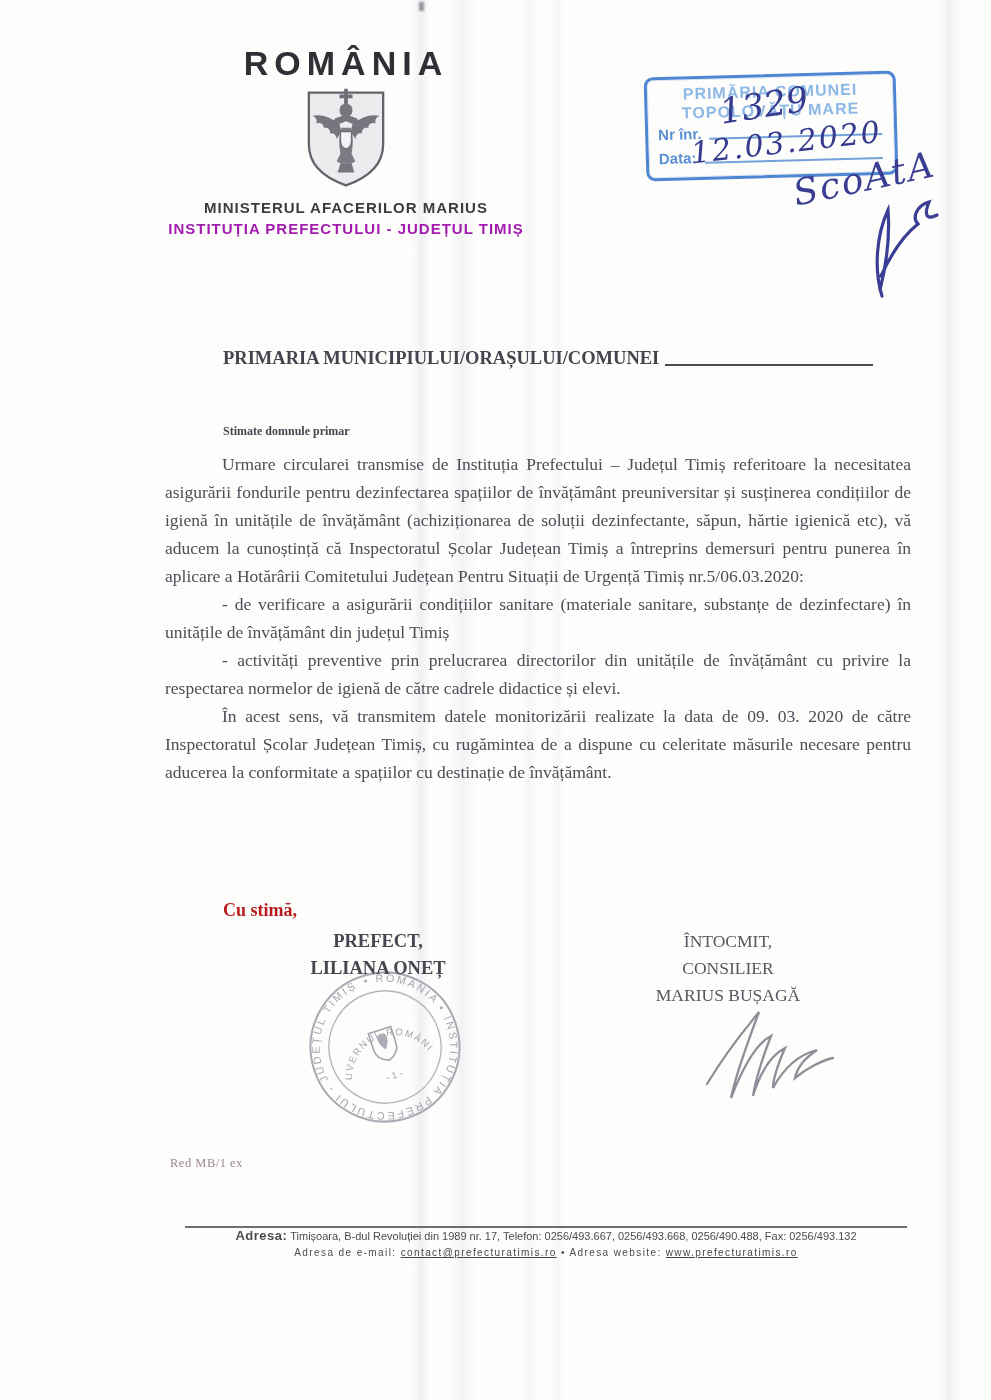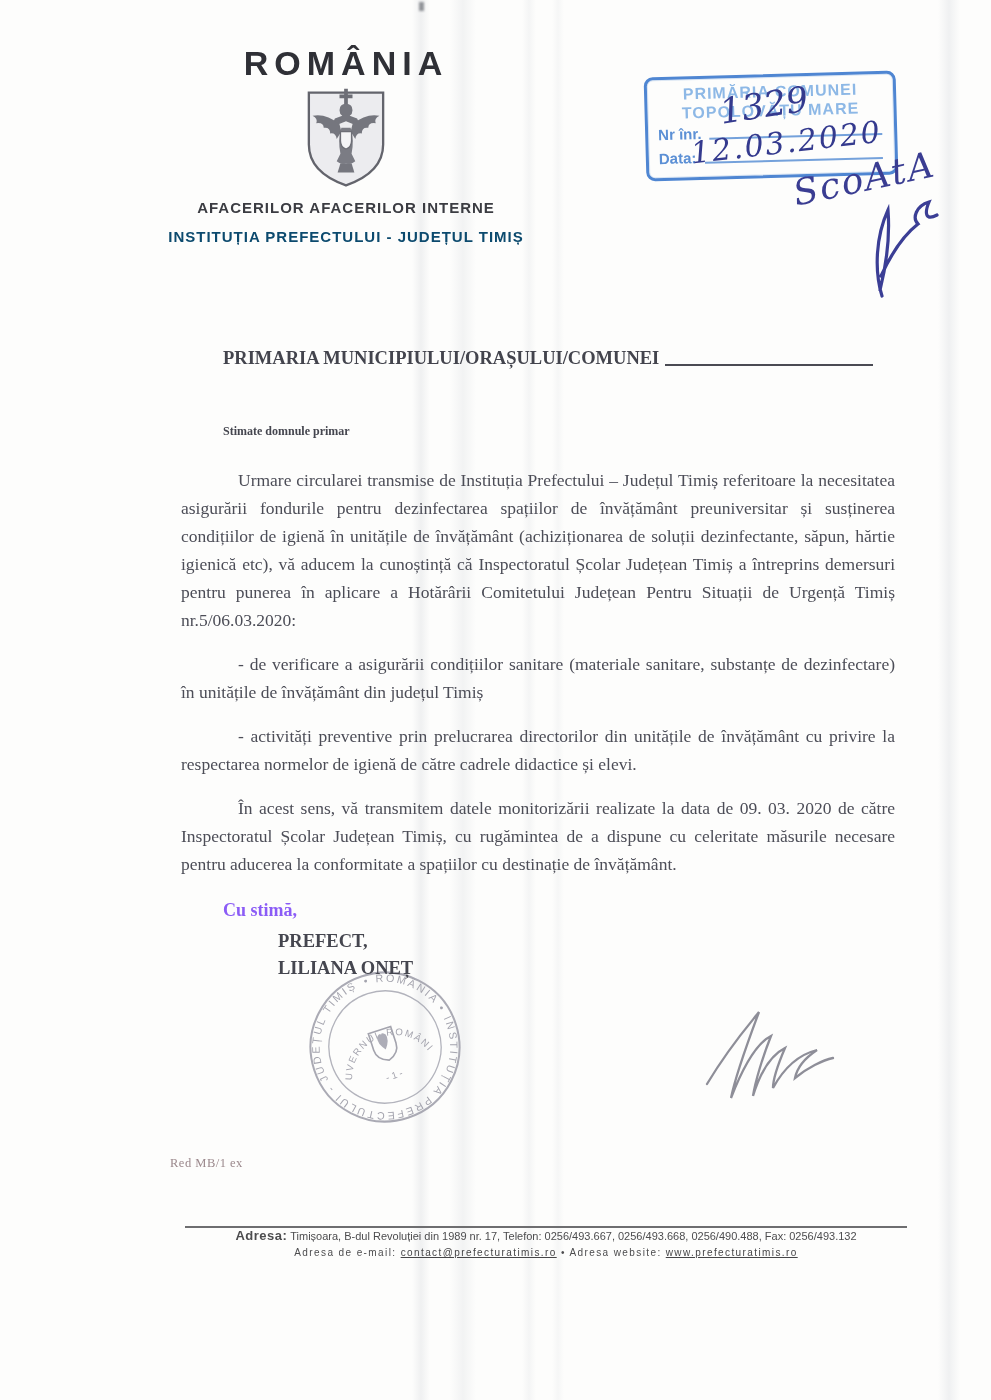--- a/index.html
+++ b/index.html
@@ -15,21 +15,21 @@
   .s3{left:522px;width:14px;background:linear-gradient(90deg,transparent,rgba(130,140,155,.07),transparent);}
   .s4{left:552px;width:12px;background:linear-gradient(90deg,transparent,rgba(130,140,155,.06),transparent);}
   .s5{left:938px;width:22px;background:linear-gradient(90deg,transparent,rgba(120,130,150,.10),transparent);}
   .speck{position:absolute;left:419px;top:2px;width:5px;height:9px;background:rgba(70,72,82,.55);filter:blur(1px);}
 
   
   .header{position:absolute;left:66px;top:44px;width:560px;text-align:center;font-family:"Liberation Sans",sans-serif;}
   .country{font-size:34px;font-weight:bold;letter-spacing:6px;color:#2f3036;}
   .coa{margin:4px auto 8px auto;display:block;}
   .ministry1{font-size:15px;font-weight:bold;letter-spacing:1px;color:#3b3c42;margin-top:6px;}
-  .ministry2{font-size:15px;font-weight:bold;letter-spacing:1px;color:#0c4a6e;margin-top:12px;}
+  .ministry2{font-size:15px;font-weight:bold;letter-spacing:1px;color:#a21caf;margin-top:4px;}
 
   
   .reg-stamp{
     position:absolute;left:645px;top:74px;width:246px;height:98px;
     border:3px solid #4f86d2;border-radius:9px;transform:rotate(-1.6deg);
     font-family:"Liberation Sans",sans-serif;
     box-shadow:inset 0 0 0 1px rgba(110,160,220,.25);
   }
   .reg-title{ text-align:center;margin-top:5px;font-size:16px;font-weight:bold;letter-spacing:1px;color:#8db8e6;line-height:19px;}
   .reg-row{position:absolute;left:10px;right:12px;display:flex;align-items:flex-end;color:#5c90d5;font-weight:bold;font-size:15px;}
@@ -48,24 +48,24 @@
   
   .recipient{position:absolute;left:223px;top:348px;width:650px;font-weight:bold;font-size:18.5px;color:#43444d;}
   .recipient-line1{display:flex;align-items:flex-end;}
   .blank-line{flex:1;border-bottom:2px solid #4a4b53;margin:0 0 3px 6px;min-width:150px;}
   .recipient-line2{margin-top:9px;letter-spacing:.4px;}
 
   .salutation{position:absolute;left:223px;top:424px;font-weight:bold;font-size:12px;color:#45464f;font-family:Liberation Serif, serif;}
 
   
   .body-text{position:absolute;left:165px;top:450px;width:746px;font-size:17.5px;line-height:28px;text-align:justify;color:#4c4d57;}
-  .body-text p{margin:16px;text-indent:57px;}
+  .body-text p{margin:0;text-indent:57px;}
 
-  .closing{position:absolute;left:223px;top:900px;font-weight:bold;font-size:18px;color:#8b5cf6;}
-  .sig-left{position:absolute;left:278px;top:928px;width:200px;text-align:left;font-weight:bold;font-size:18.5px;color:#45464f;line-height:27px;z-index:2;}
+  .closing{position:absolute;left:223px;top:900px;font-weight:bold;font-size:18px;color:#b91c1c;}
+  .sig-left{position:absolute;left:278px;top:928px;width:200px;text-align:center;font-weight:bold;font-size:18.5px;color:#45464f;line-height:27px;z-index:2;}
   .sig-right{position:absolute;left:628px;top:928px;width:200px;text-align:center;font-size:17.5px;color:#55565f;line-height:27px;z-index:2;}
   .round-stamp{position:absolute;left:306px;top:968px;z-index:1;opacity:.9;}
   .sig-scribble{position:absolute;left:695px;top:1000px;}
 
   .doc-note{position:absolute;left:170px;top:1156px;font-size:12.5px;color:#9b888c;letter-spacing:.5px;}
 
   
   .footer{position:absolute;left:185px;top:1226px;width:722px;border-top:2px solid #6e6e70;
     text-align:center;font-family:"Liberation Sans",sans-serif;color:#4c4c4e;}
   .footer-line1{font-size:11px;}
@@ -89,21 +89,21 @@
     <svg class="coa" width="96" height="104" viewBox="0 0 100 112">
       <path d="M10,6 H90 V62 Q90,92 50,106 Q10,92 10,62 Z" fill="#ececef" stroke="#63646c" stroke-width="2.5"></path>
       <path d="M48,2 h4 v6 h5 v4 h-5 v8 h-4 v-8 h-5 v-4 h5 z" fill="#6d6e76"></path>
       <path d="M50,18 q-7,0 -7,7 q0,4 3,6 l-8,3 q-3,5 2,7 l10,-4 10,4 q5,-2 2,-7 l-8,-3 q3,-2 3,-6 q0,-7 -7,-7 z" fill="#75767e"></path>
       <path d="M43,40 Q28,28 14,31 Q20,34 18,39 Q26,38 26,44 Q33,43 33,50 Q39,49 40,56 L45,48 Z" fill="#75767e"></path>
       <path d="M57,40 Q72,28 86,31 Q80,34 82,39 Q74,38 74,44 Q67,43 67,50 Q61,49 60,56 L55,48 Z" fill="#75767e"></path>
       <path d="M45,44 H55 Q59,58 56,72 L60,80 Q56,84 50,82 Q44,84 40,80 L44,72 Q41,58 45,44 Z" fill="#7b7c84"></path>
       <path d="M44,48 h12 v10 q0,7 -6,9 q-6,-2 -6,-9 z" fill="#f4f4f6" stroke="#6d6e76" stroke-width="1.5"></path>
       <path d="M44,82 h12 l3,10 h-18 z" fill="#75767e"></path>
     </svg>
-    <div class="ministry1">AFACERILOR AFACERILOR INTERNE</div>
+    <div class="ministry1">MINISTERUL AFACERILOR MARIUS</div>
     <div class="ministry2">INSTITUȚIA PREFECTULUI - JUDEȚUL  TIMIȘ</div>
   </div>
 
   <div class="reg-stamp">
     <div class="reg-title">
       <div>PRIMĂRIA COMUNEI</div>
       <div>TOPOLOVĂȚU MARE</div>
     </div>
     <div class="reg-row row-nr">
       <span>Nr înr.</span>
@@ -138,20 +138,25 @@
     <p>În acest sens, vă transmitem datele monitorizării realizate la data de 09. 03. 2020 de către Inspectoratul Școlar Județean Timiș, cu rugămintea de a dispune cu celeritate măsurile necesare pentru aducerea la conformitate a spațiilor cu destinație de învățământ.</p>
   </div>
 
   <div class="closing">Cu stimă,</div>
 
   <div class="sig-left">
     <div>PREFECT,</div>
     <div>LILIANA ONEȚ</div>
   </div>
 
+  <div class="sig-right">
+    <div>ÎNTOCMIT,</div>
+    <div>CONSILIER</div>
+    <div>MARIUS BUȘAGĂ</div>
+  </div>
 
   <svg class="round-stamp" width="158" height="158" viewBox="0 0 155 155">
     <g transform="rotate(-18 77.5 77.5)">
       <circle cx="77.5" cy="77.5" r="73" fill="none" stroke="#a2a2ad" stroke-width="2"></circle>
       <circle cx="77.5" cy="77.5" r="55" fill="none" stroke="#abacb6" stroke-width="1.3"></circle>
       <defs>
         <path id="ringPath" d="M77.5,13.5 A64,64 0 1,1 77.4,13.5"></path>
         <path id="innerArc" d="M38,95 A42,42 0 0,1 117,95"></path>
       </defs>
       <text font-family="Liberation Sans, sans-serif" font-size="10.5" letter-spacing="2.2" fill="#9b9ba6">

